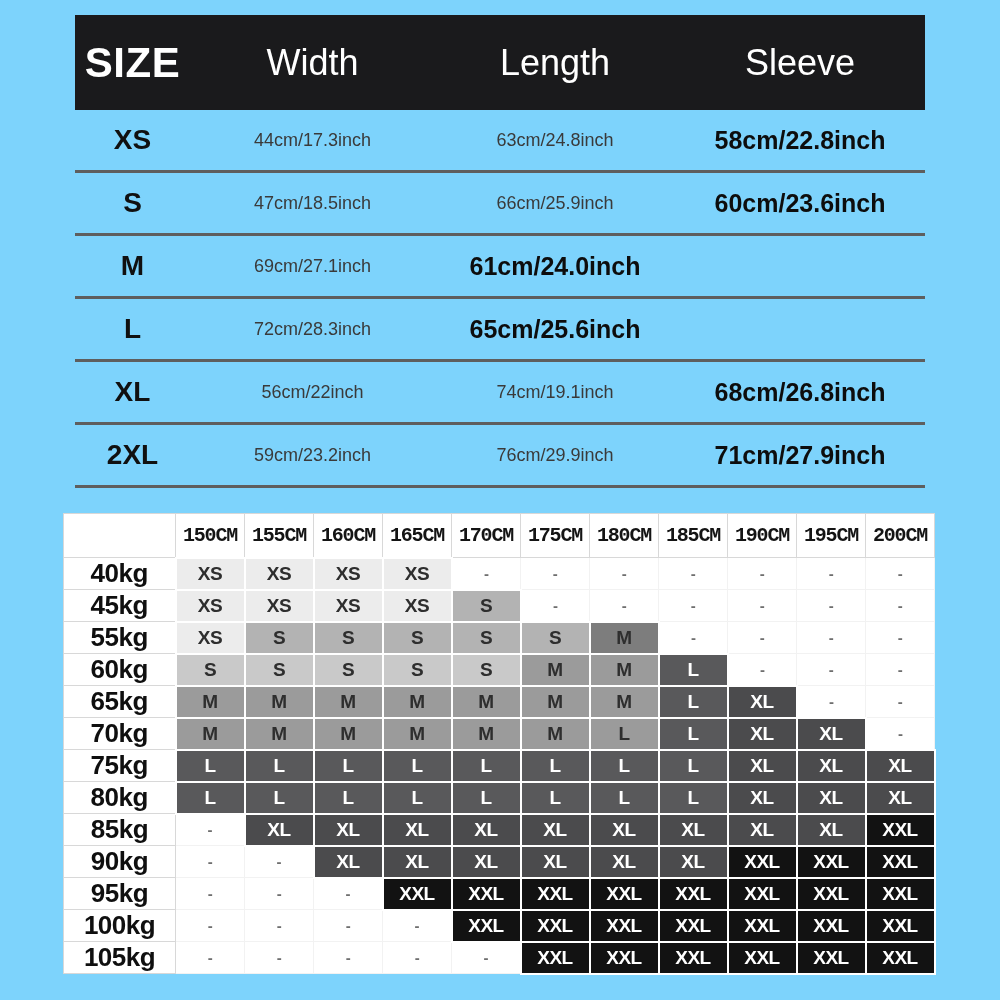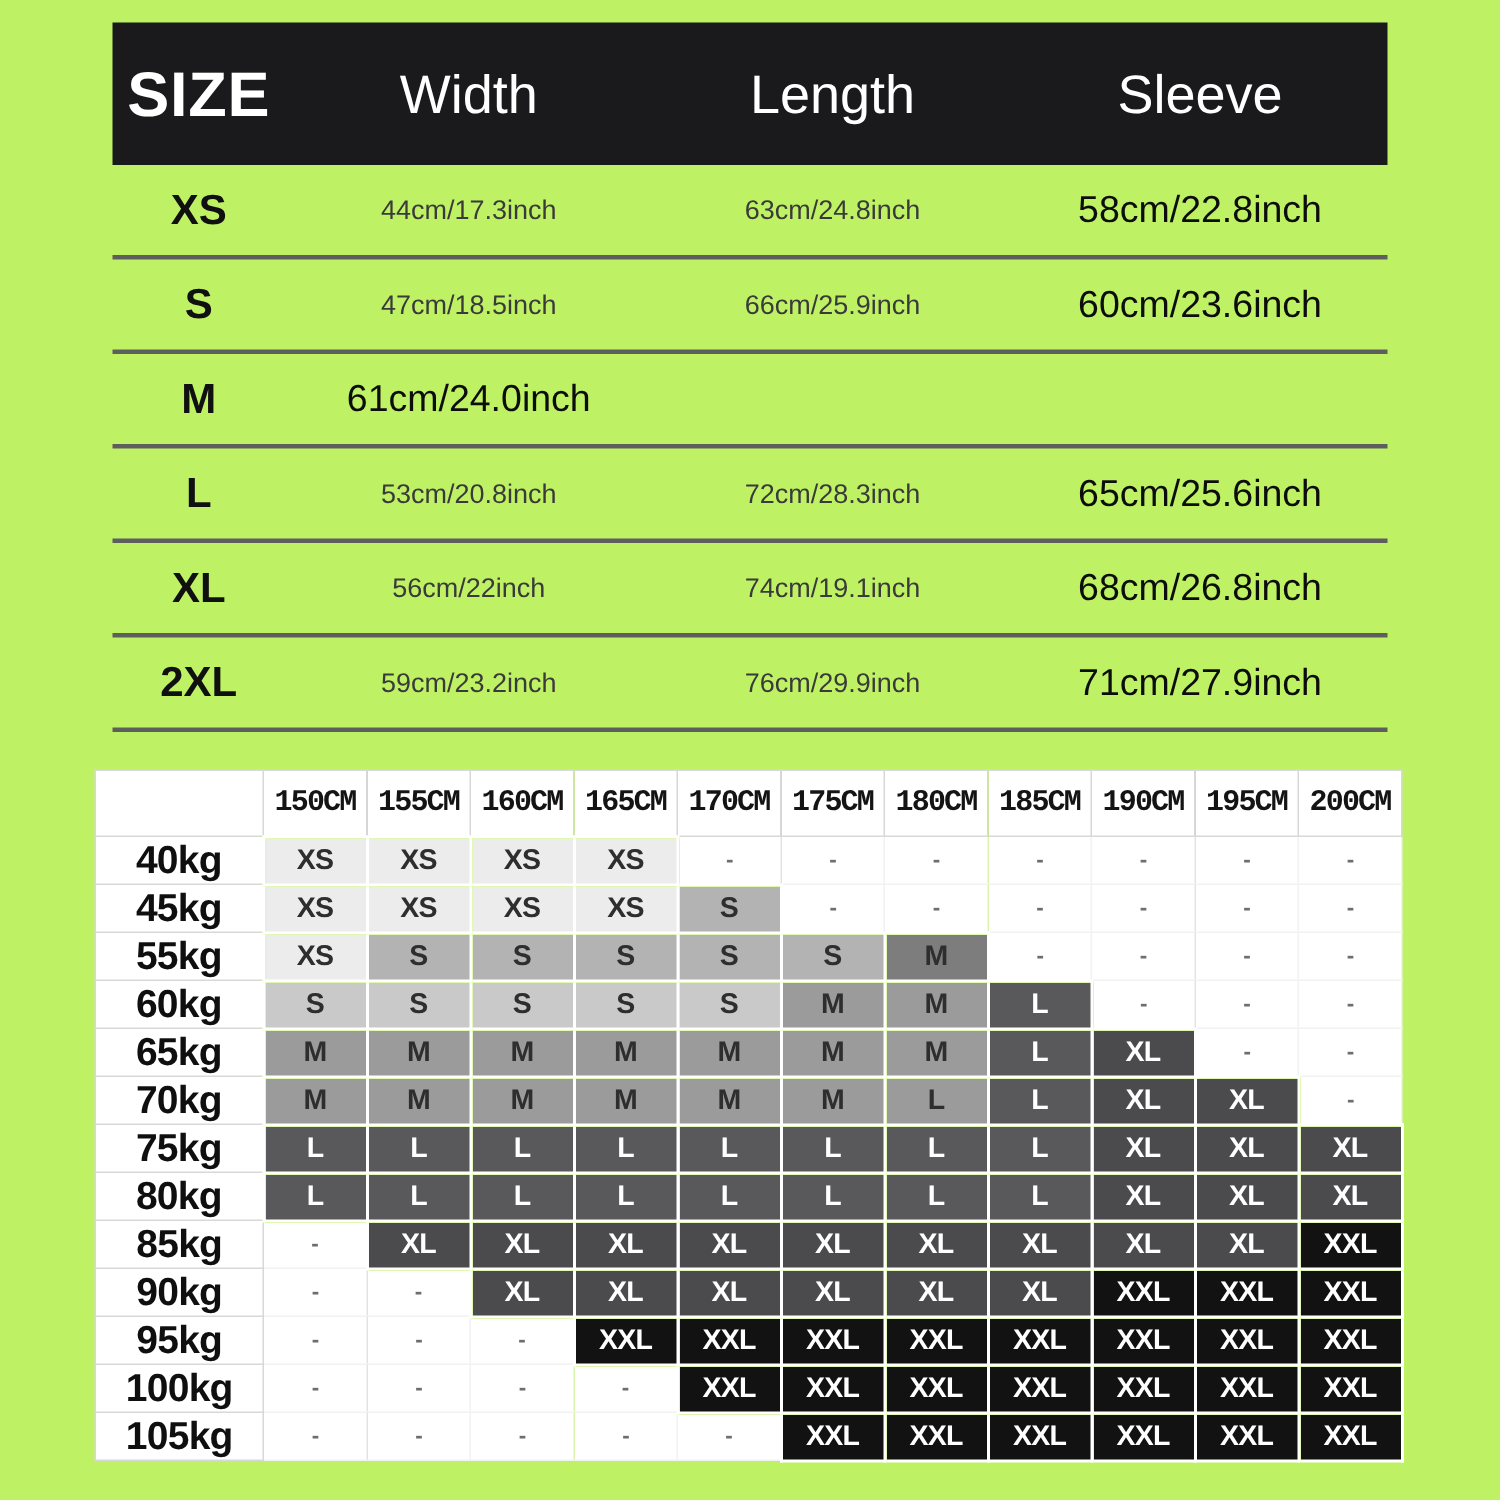--- a/index.html
+++ b/index.html
@@ -1,38 +1,38 @@
 <!DOCTYPE html>
 <html><head>
 <meta charset="utf-8">
 <style>
   * { margin:0; padding:0; box-sizing:border-box; }
   html,body { background:#ffffff; }
   .page {
-    position:relative; width:1000px; height:1000px; background:#bef264;
+    position:relative; width:1000px; height:1000px; background:#7dd3fc;
     font-family:"Liberation Sans", sans-serif; overflow:hidden;
   }
 
   
   .measure { position:absolute; left:75px; top:15px; width:850px; }
   .bar {
     height:95px; background:#1a1a1c; display:grid;
     grid-template-columns:115px 245px 240px 250px; align-items:center;
   }
   .bcell { text-align:center; color:#ffffff; white-space:nowrap; }
   .bc0 { font-size:42px; font-weight:bold; letter-spacing:0.5px; }
   .bc1,.bc2,.bc3 { font-size:36px; font-weight:normal; }
   .mrow {
     height:63px; display:grid; grid-template-columns:115px 245px 240px 250px;
     align-items:center; border-bottom:3px solid #5e5e5e;
   }
   .mc { text-align:center; white-space:nowrap; }
   .mc0 { font-size:28px; font-weight:bold; color:#101010; }
   .mc1,.mc2 { font-size:18px; color:#3a3a3a; }
-  .mc3 { font-size:25px; font-weight:normal; color:#0d0d0d; }
+  .mc3 { font-size:25px; font-weight:bold; color:#0d0d0d; }
 
   
   .matrix {
     position:absolute; left:63px; top:513px;
     border-collapse:collapse; table-layout:fixed;
   }
   .matrix th, .matrix td { padding:0; text-align:center; vertical-align:middle; overflow:hidden; }
   .matrix col.labcol { width:112px; }
   .matrix col.hcol { width:69px; }
   .matrix tr.hrow { height:44px;font-family:Liberation Mono, monospace; }
@@ -74,25 +74,25 @@
           <div class="mc mc3">58cm/22.8inch</div>
         </div>
         <div class="mrow">
           <div class="mc mc0">S</div>
           <div class="mc mc1">47cm/18.5inch</div>
           <div class="mc mc2">66cm/25.9inch</div>
           <div class="mc mc3">60cm/23.6inch</div>
         </div>
         <div class="mrow">
           <div class="mc mc0">M</div>
+          <div class="mc mc2">69cm/27.1inch</div>
           <div class="mc mc3">61cm/24.0inch</div>
         </div>
         <div class="mrow">
           <div class="mc mc0">L</div>
-          <div class="mc mc1">53cm/20.8inch</div>
           <div class="mc mc2">72cm/28.3inch</div>
           <div class="mc mc3">65cm/25.6inch</div>
         </div>
         <div class="mrow">
           <div class="mc mc0">XL</div>
           <div class="mc mc1">56cm/22inch</div>
           <div class="mc mc2">74cm/19.1inch</div>
           <div class="mc mc3">68cm/26.8inch</div>
         </div>
         <div class="mrow">

